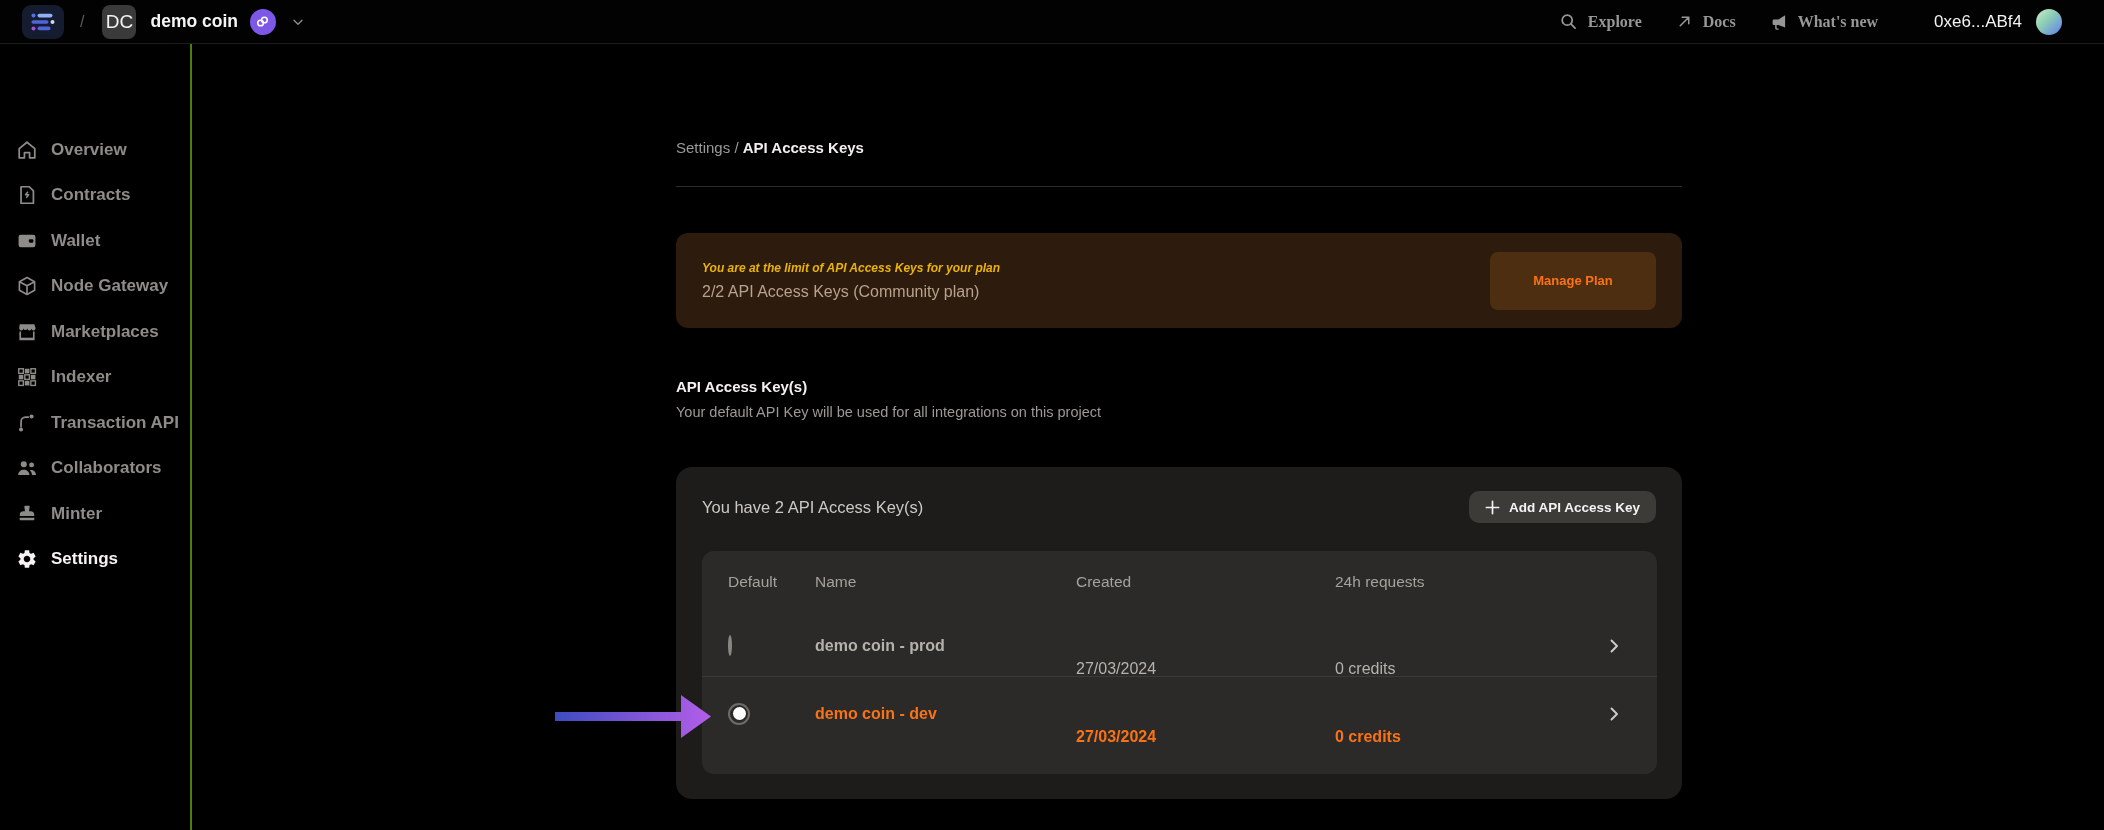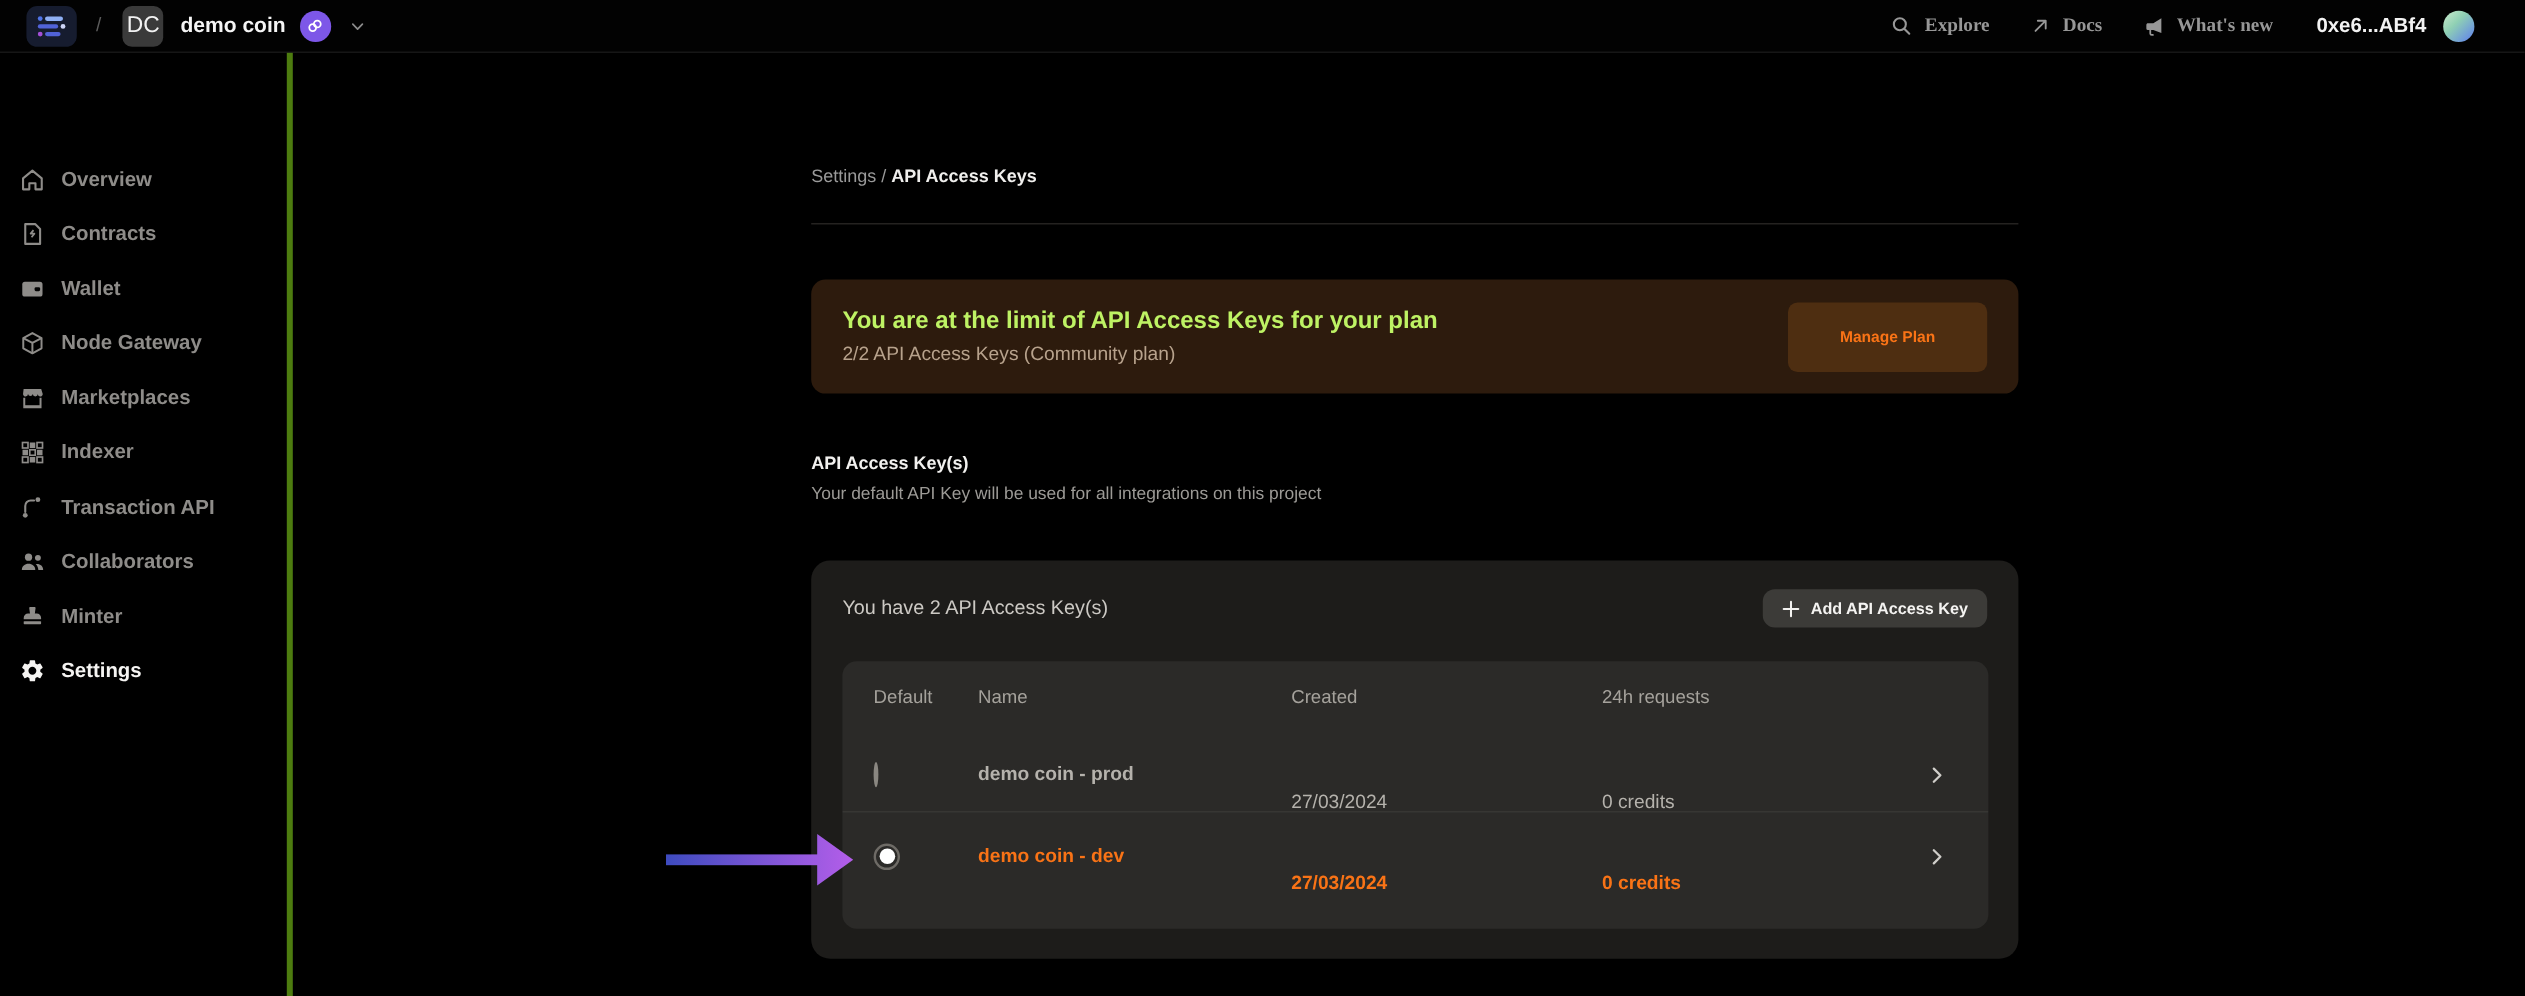--- a/index.html
+++ b/index.html
@@ -15,44 +15,44 @@
   .tb-slash{color:#5c5c5c;font-size:16px;margin-left:16px;}
   .dc-box{width:34px;height:34px;margin-left:18px;border-radius:8px;background:#3a3a3a;
           color:#f2f2f2;font-size:19px;font-weight:500;display:flex;align-items:center;justify-content:center;}
   .proj-name{margin-left:14px;font-size:17.5px;font-weight:700;color:#f5f5f5;text-align:center;}
   .link-badge{width:26px;height:26px;border-radius:50%;background:#7d57e8;margin-left:12px;
               display:flex;align-items:center;justify-content:center;cursor:pointer;}
   .tb-chev{margin-left:14px;display:flex;cursor:pointer;}
   .tb-spacer{flex:1;}
   .tb-nav{display:flex;align-items:center;gap:10px;margin-left:34px;cursor:pointer;font-family:Liberation Serif, serif;}
   .tb-nav span{font-size:16px;font-weight:600;color:#979797;}
-  .tb-wallet{margin-left:36px;font-size:17px;font-weight:700;color:#f2f2f2;cursor:pointer;}
+  .tb-wallet{margin-left:56px;font-size:17px;font-weight:400;color:#f2f2f2;cursor:pointer;}
   .avatar{width:26px;height:26px;border-radius:50%;margin-left:14px;cursor:pointer;
           background:linear-gradient(135deg,#cdeccc 0%,#8fd0b4 40%,#5d7df0 100%);}
 
   
-  .sidebar{position:absolute;top:44px;left:0;width:244px;bottom:0;
-           border-right:5px solid #4d7c0f;box-sizing:border-box;padding-top:83px;}
+  .sidebar{position:absolute;top:44px;left:0;width:192px;bottom:0;
+           border-right:2px solid #4d7c0f;box-sizing:border-box;padding-top:83px;}
   .side-item{height:45.5px;display:flex;align-items:center;gap:13px;padding-left:16px;
              color:#8e8c89;cursor:pointer;}
   .side-item span{font-size:17px;font-weight:600;}
   .side-item.active{color:#f5f4f2;}
   .side-item svg{flex:0 0 auto;}
 
   
   .content{position:absolute;left:676px;top:0;width:1006px;height:830px;}
   .breadcrumb{position:absolute;top:139px;left:0;font-size:15px;color:#9a9a9a;}
   .breadcrumb .crumb-current{color:#f0efed;font-weight:600;}
   .rule{position:absolute;top:186px;left:0;width:1006px;height:1px;background:#2d2b29;}
 
   .banner{position:absolute;top:233px;left:0;width:1006px;height:95px;background:#2d1b0d;
           border-radius:12px;display:flex;align-items:center;justify-content:space-between;
           padding:0 26px;box-sizing:border-box;}
   .banner-text{display:flex;flex-direction:column;gap:8px;}
-  .banner-title{font-size:20px;font-weight:600;color:#bef264;}
+  .banner-title{font-size:12px;font-weight:600;color:#eab308;font-style:italic;}
   .banner-sub{font-size:16px;color:#b7a28c;}
   .manage-btn{width:166px;height:58px;border:none;border-radius:8px;background:#4e2e11;
               color:#f97316;font-size:13px;font-weight:700;cursor:pointer;
               font-family:"Liberation Sans",sans-serif;}
 
   .section-title{position:absolute;top:378px;left:0;font-size:15px;font-weight:700;color:#f2f1ef;}
   .section-sub{position:absolute;top:404px;left:0;font-size:14.5px;color:#9c9a96;}
 
   .card{position:absolute;top:467px;left:0;width:1006px;height:332px;background:#1d1c1a;border-radius:16px;}
   .card-head{position:absolute;top:20px;left:26px;right:26px;height:40px;

